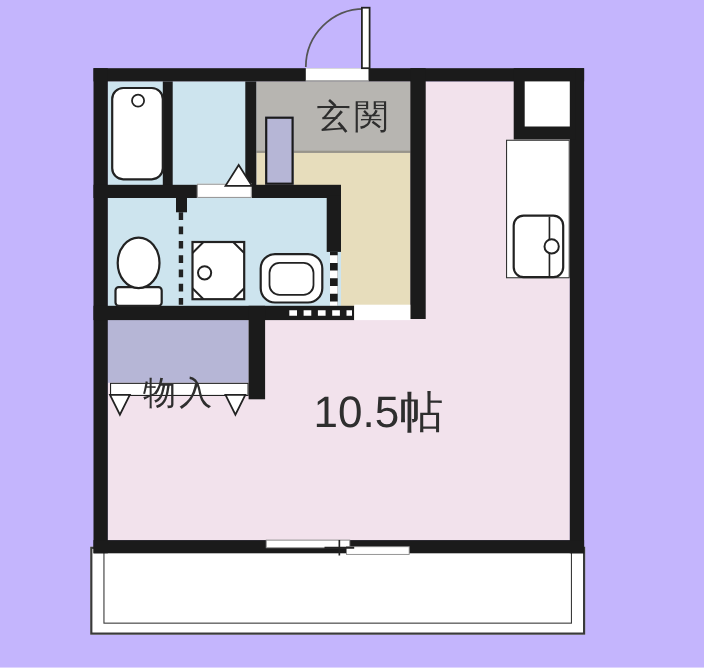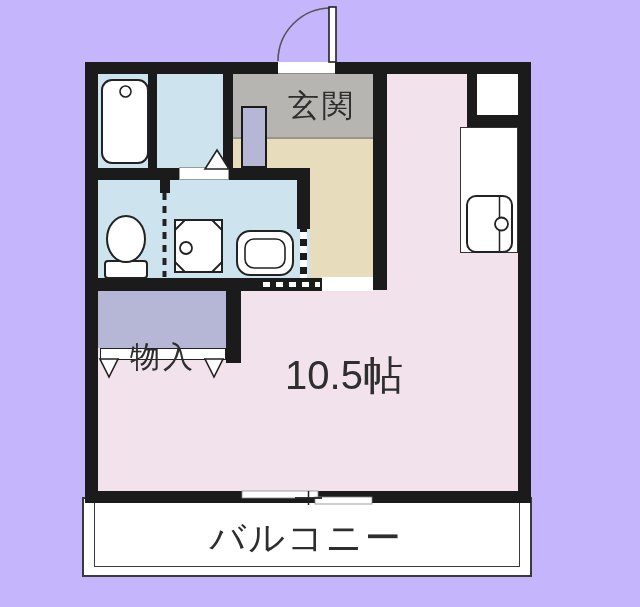--- a/index.html
+++ b/index.html
@@ -139,15 +139,14 @@
       <line x1="295" y1="498" x2="322" y2="498" stroke="#222222" stroke-width="1.8"></line>
       <line x1="308.5" y1="491" x2="308.5" y2="505" stroke="#222222" stroke-width="1.5"></line>
     </g>
   </svg>
 
   <div class="lbl lbl-genkan">玄関</div>
   <div class="lbl lbl-storage">物入</div>
   <div class="lbl lbl-main">
     <span class="size" style="display:block;">10.5帖</span>
   </div>
-  <div class="lbl lbl-balcony">バルコニー</div>
 
 </div>
 
 </body></html>

